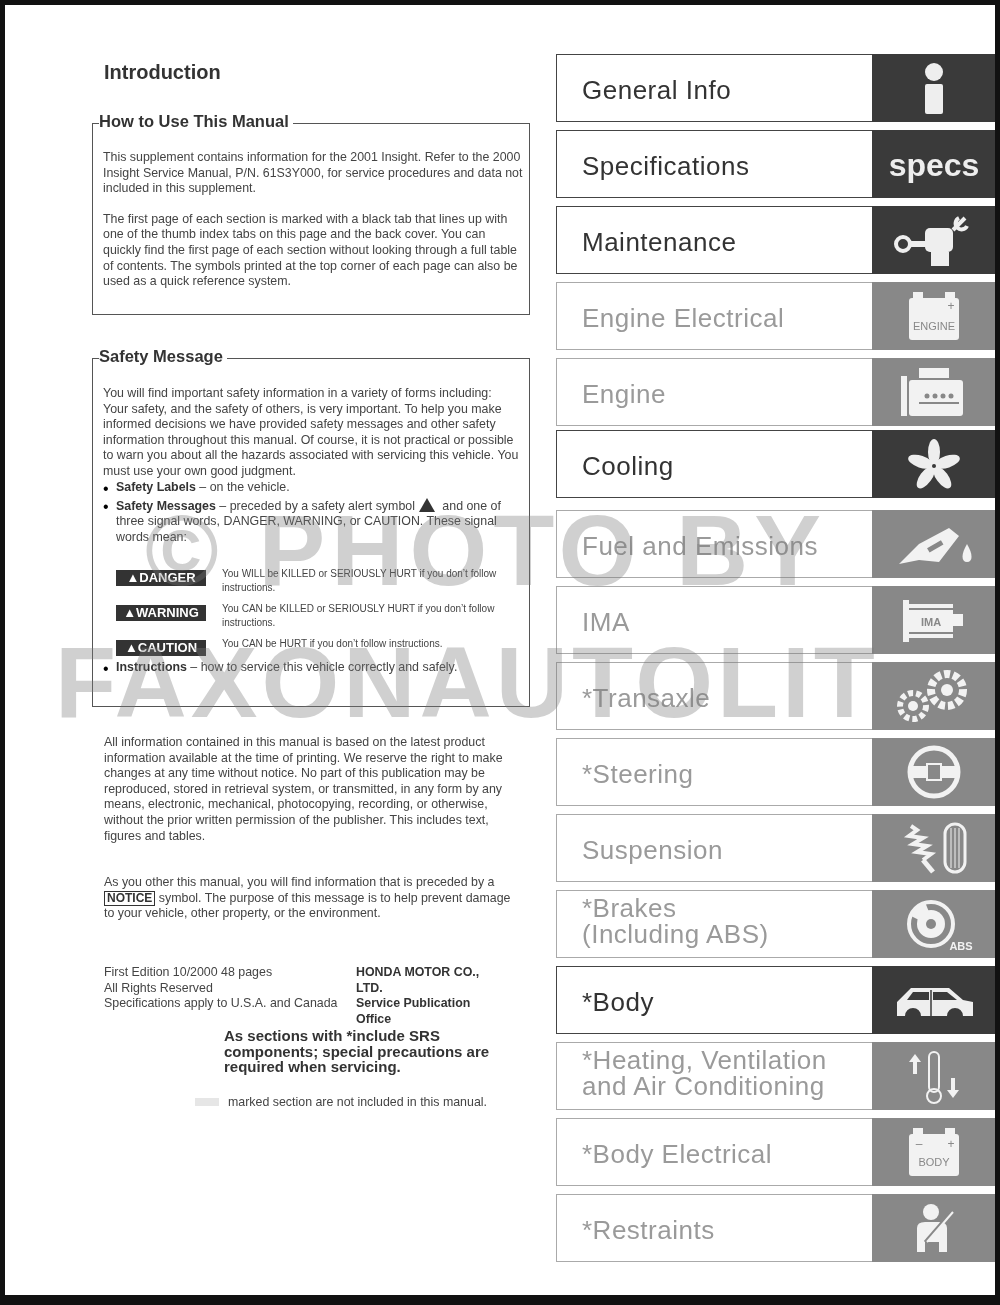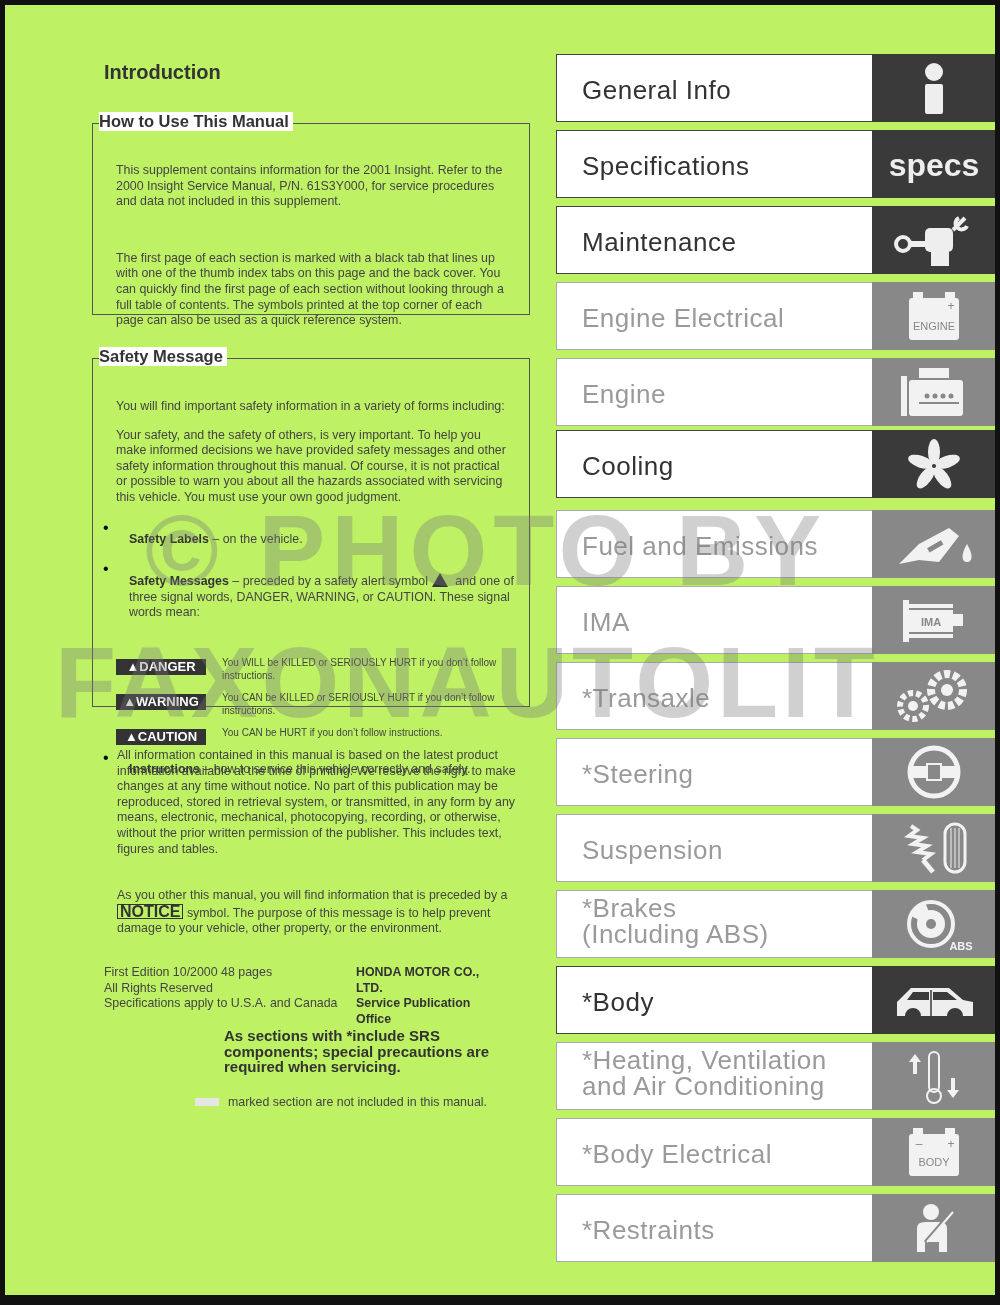--- a/index.html
+++ b/index.html
@@ -1,34 +1,34 @@
 <!DOCTYPE html>
 <html><head>
 <meta charset="utf-8">
 <style>
   html, body { margin:0; padding:0; }
   body { width:1000px; height:1305px; background:#111; position:relative; overflow:hidden; font-family:"Liberation Sans", sans-serif; }
-  .page { position:absolute; left:5px; top:5px; width:990px; height:1290px; background:#bef264; overflow:hidden; }
+  .page { position:absolute; left:5px; top:5px; width:990px; height:1290px; background:#ffffff; overflow:hidden; }
   .intro-title { position:absolute; left:99px; top:56px; font-size:20px; font-weight:bold; color:#333; }
   .box { position:absolute; border:1px solid #555; }
   .box-title { position:absolute; left:6px; top:-12px; background:#fff; padding-right:4px; font-size:16.5px; font-weight:bold; color:#333; }
-  .box p, .para { margin:13px; font-size:12.4px; line-height:15.6px; color:#444; }
+  .box p, .para { margin:0; font-size:12.4px; line-height:15.6px; color:#444; }
   .box1 { left:87px; top:118px; width:436px; height:190px; }
   .box1 .body { position:absolute; left:10px; top:26px; width:420px; }
   .box2 { left:87px; top:353px; width:436px; height:347px; }
   .box2 .body { position:absolute; left:10px; top:27px; width:424px; }
   .gap { height:15px; }
   .bullet { display:flex; }
   .bullet .dot { width:13px; flex-shrink:0; }
   b { color:#333; }
   .signal { display:flex; margin-top:8px; }
   .signal .tag { width:90px; height:16px; background:#333; color:#fff; font-weight:bold; font-size:13px; line-height:16px; text-align:center; margin-left:13px; margin-top:3px; flex-shrink:0; }
   .signal .txt { margin-left:16px; font-size:10px; line-height:13.5px; color:#444; }
   .alert-tri { display:inline-block; width:0; height:0; border-left:8px solid transparent; border-right:8px solid transparent; border-bottom:14px solid #333; position:relative; vertical-align:-2px; margin:0 4px; }
-  .notice { display:inline-block; border:1px solid #333; font-weight:bold; font-size:16px; line-height:13px; padding:0 2px; color:#333; }
+  .notice { display:inline-block; border:1px solid #333; font-weight:bold; font-size:12px; line-height:13px; padding:0 2px; color:#333; }
   .legal { position:absolute; left:99px; top:730px; width:420px; }
   .notice-para { position:absolute; left:99px; top:870px; width:420px; }
   .edition { position:absolute; left:99px; top:960px; width:430px; font-size:12.4px; line-height:15.6px; color:#444; }
   .edition .col-l { position:absolute; left:0; top:0; width:260px; }
   .edition .col-r { position:absolute; left:252px; top:0; width:160px; font-weight:bold; color:#333; }
   .srs-note { position:absolute; left:219px; top:1023px; width:280px; font-size:15px; line-height:15.6px; font-weight:bold; color:#333; }
   .excl-note { position:absolute; left:190px; top:1090px; font-size:12.4px; color:#444; }
   .excl-swatch { display:inline-block; width:24px; height:8px; background:#e6e6e6; margin-right:9px; }
   .tabs { position:absolute; left:551px; top:49px; width:445px; }
   .tab { position:absolute; left:0; width:439px; height:64px; display:flex; }

